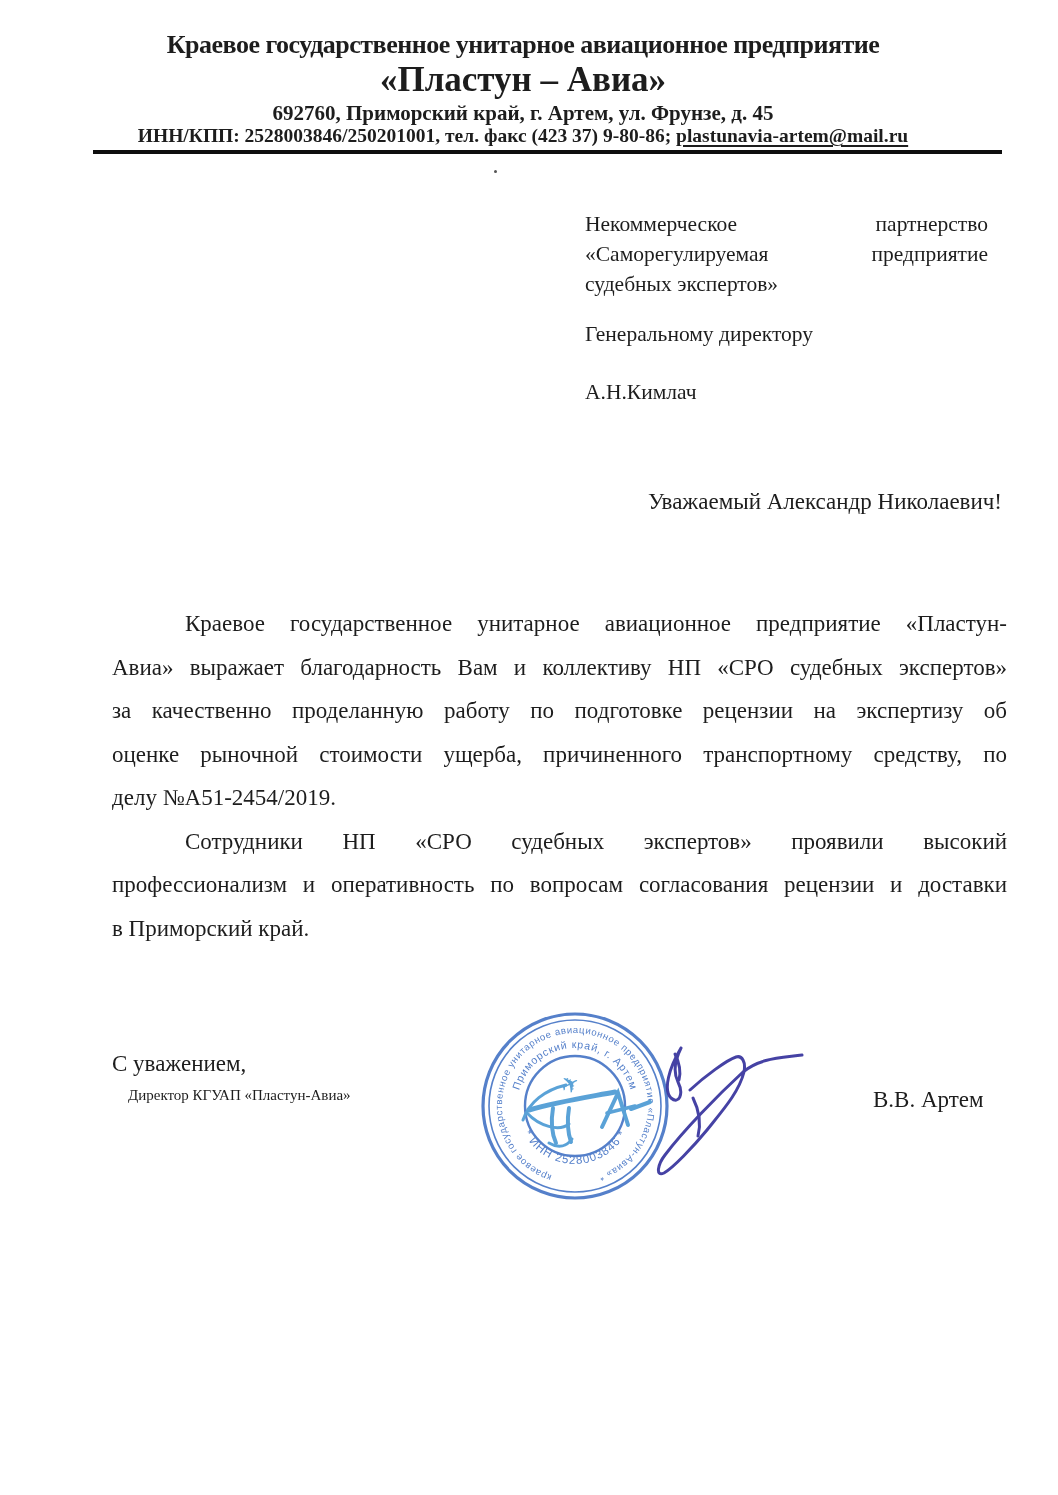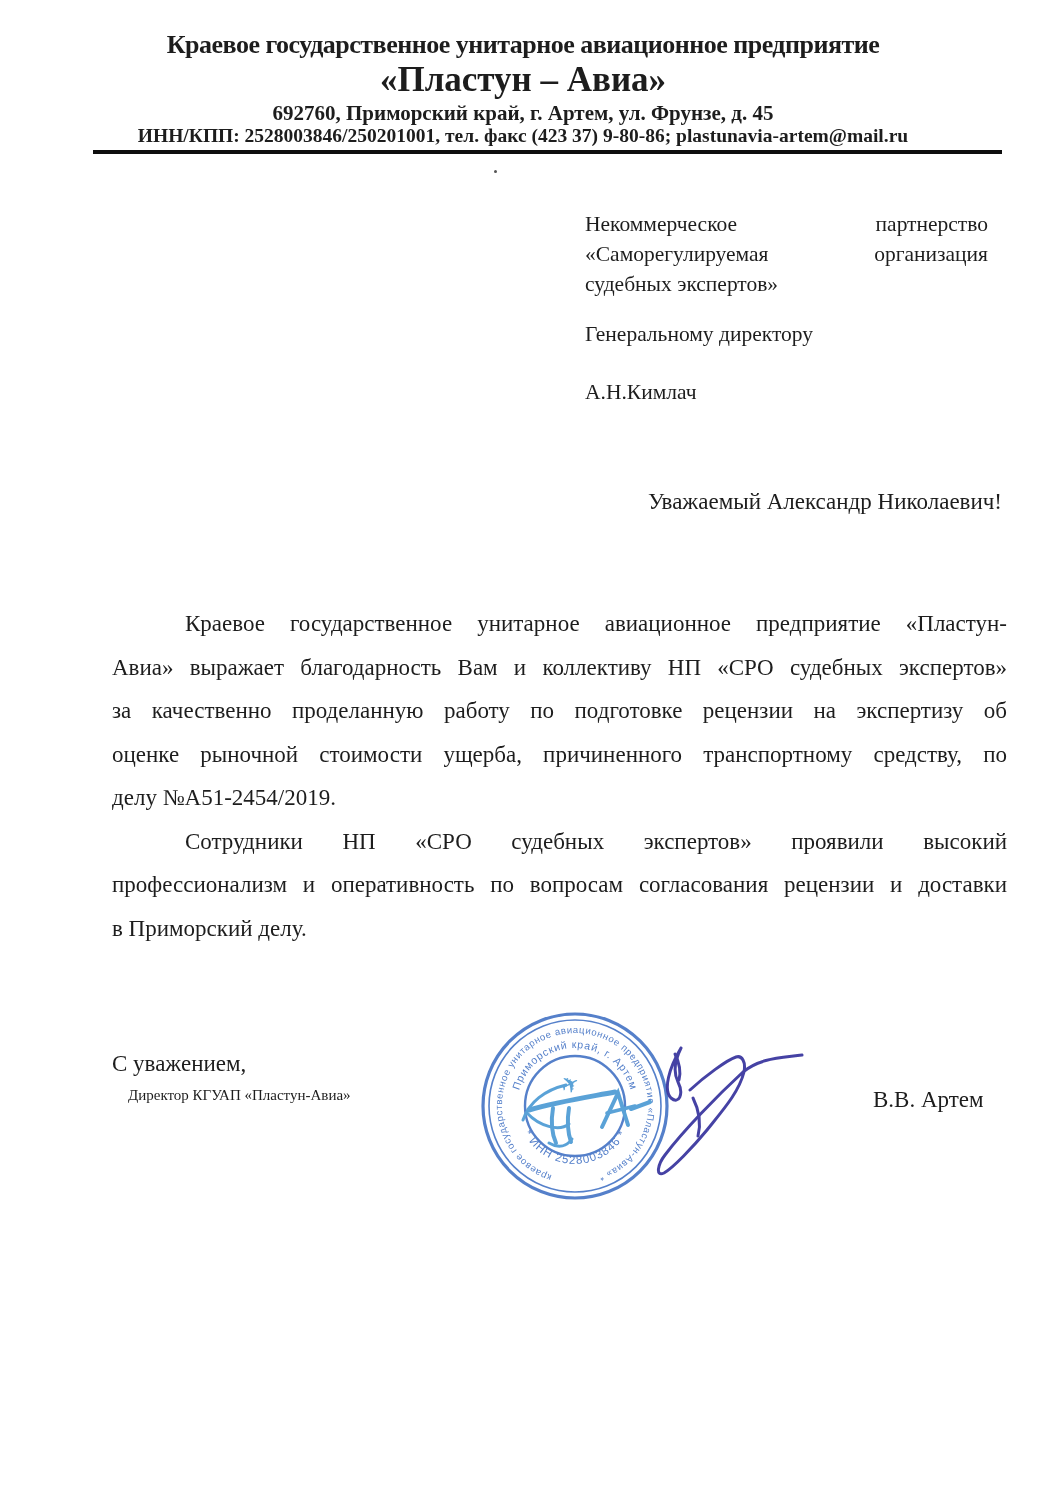--- a/index.html
+++ b/index.html
@@ -13,21 +13,21 @@
     font-family:"Liberation Serif","DejaVu Serif",serif;
     color:#1d1d1d;
   }
   .abs{position:absolute;}
   
   .hdr{left:48px;width:950px;text-align:center;font-weight:bold;white-space:nowrap;}
   .hdr-org-type{top:30px;font-size:26px;letter-spacing:-0.5px;}
   .hdr-org-name{top:60px;font-size:35px;}
   .hdr-address{top:101px;font-size:21px;}
   .hdr-inn{top:125px;font-size:19.5px;}
-  .hdr-inn .email{text-decoration-thickness:2px;text-underline-offset:3px;}
+  .hdr-inn .email{text-decoration:underline;text-decoration-thickness:2px;text-underline-offset:3px;}
   .hdr-rule{top:150px;left:93px;width:909px;height:4px;background:#0e0e0e;}
   .artifact-dot{top:170px;left:494px;width:3px;height:3px;background:#555;border-radius:50%;}
   
   .addressee{left:585px;top:209px;width:403px;font-size:21.5px;line-height:30px;}
   .addr-just{display:flex;justify-content:space-between;}
   .addr-position{left:585px;top:322px;font-size:21.5px;}
   .addr-name{left:585px;top:380px;font-size:21.5px;}
   
   .salutation{left:93px;top:489px;width:909px;text-align:right;font-size:23px;}
   
@@ -56,38 +56,38 @@
   <div class="abs hdr-rule"></div>
   <div class="abs artifact-dot"></div>
 
   <div class="abs addressee">
     <div class="addr-just">
       <span>Некоммерческое</span>
       <span>партнерство</span>
     </div>
     <div class="addr-just">
       <span>«Саморегулируемая</span>
-      <span>организация</span>
+      <span>предприятие</span>
     </div>
     <div>судебных экспертов»</div>
   </div>
   <div class="abs addr-position">Генеральному директору</div>
   <div class="abs addr-name">А.Н.Кимлач</div>
 
   <div class="abs salutation">Уважаемый Александр Николаевич!</div>
 
   <div class="abs body-text">
     <div class="bline indent">Краевое государственное унитарное авиационное предприятие «Пластун-</div>
     <div class="bline">Авиа» выражает благодарность Вам и коллективу НП «СРО судебных экспертов»</div>
     <div class="bline">за качественно проделанную работу по подготовке рецензии на экспертизу об</div>
     <div class="bline">оценке рыночной стоимости ущерба, причиненного транспортному средству, по</div>
     <div class="bline last">делу №А51-2454/2019.</div>
     <div class="bline indent">Сотрудники НП «СРО судебных экспертов» проявили высокий</div>
     <div class="bline">профессионализм и оперативность по вопросам согласования рецензии и доставки</div>
-    <div class="bline last">в Приморский делу.</div>
+    <div class="bline last">в Приморский край.</div>
   </div>
 
   <div class="abs regards">С уважением,</div>
   <div class="abs sign-position">Директор КГУАП «Пластун-Авиа»</div>
   <div class="abs sign-name">В.В. Артем</div>
 
   <svg class="abs stamp-svg" width="220" height="220" viewBox="0 0 220 220" opacity="0.88">
     <g stroke="#3e6fc3" fill="none">
       <circle cx="110" cy="110" r="92" stroke-width="3.2"></circle>
       <circle cx="110" cy="110" r="86" stroke-width="1.6"></circle>

